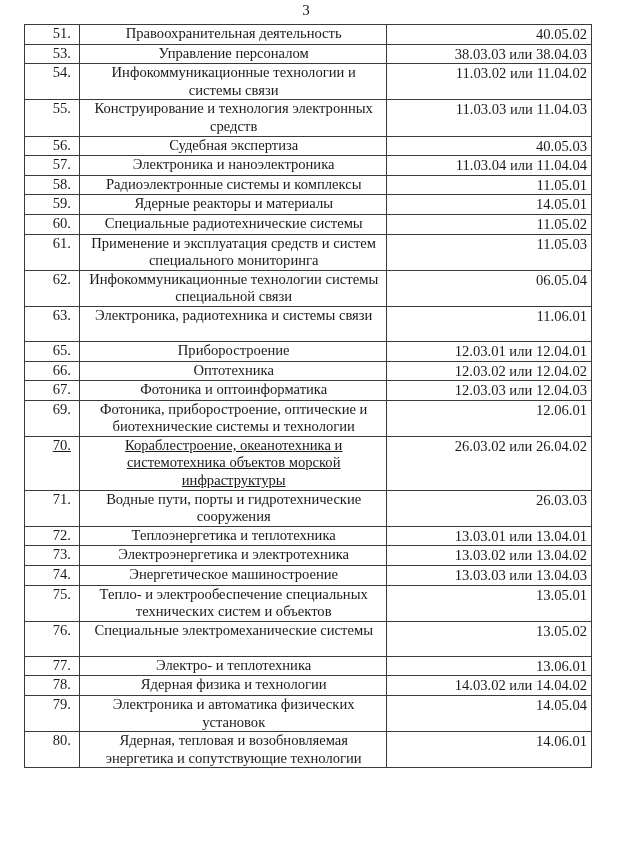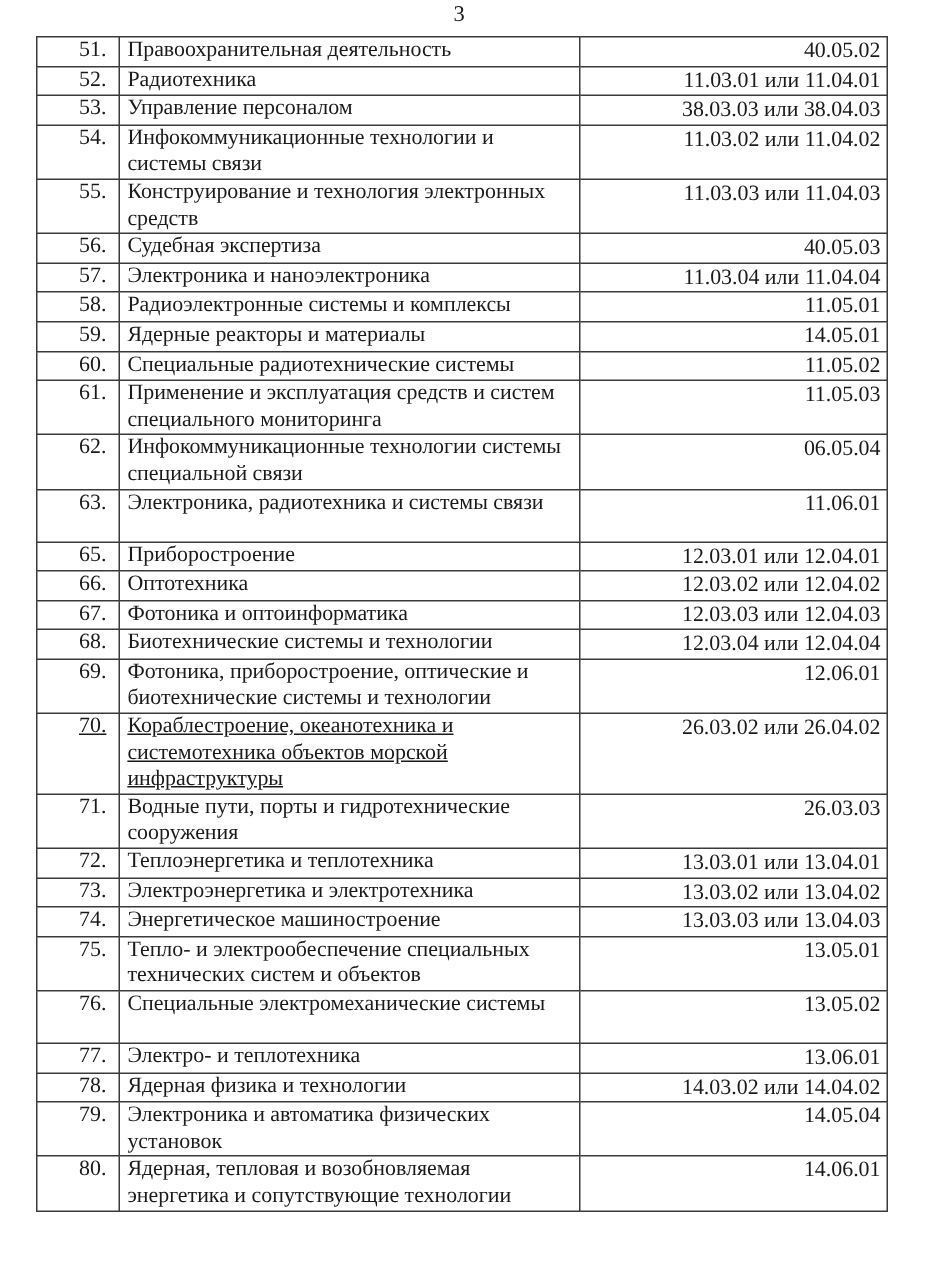--- a/index.html
+++ b/index.html
@@ -40,21 +40,21 @@
     }
     td.num {
       width: 55px;
       text-align: right;
       padding-right: 8px !important;
       box-sizing: border-box;
       margin-top: 36px;
     }
     td.name {
       width: 308px;
-      text-align: left;
+      text-align: center;
       padding-left: 5px !important;
       box-sizing: border-box;
     }
     td.code {
       width: 205px;
       text-align: right;
       box-sizing: border-box;
     }
     tr.single td { height: 18px; }
     tr.double td { height: 35px; }
@@ -67,25 +67,20 @@
 <div class="page-number">3</div>
 
 <table class="doc-table">
   <tbody id="table-body">
       <tr class="single">
         <td class="num">51.</td>
         <td class="name">Правоохранительная деятельность</td>
         <td class="code"><span>40.05.02</span></td>
       </tr>
       <tr class="single">
-        <td class="num">52.</td>
-        <td class="name">Радиотехника</td>
-        <td class="code"><span>11.03.01 или 11.04.01</span></td>
-      </tr>
-      <tr class="single">
         <td class="num">53.</td>
         <td class="name">Управление персоналом</td>
         <td class="code"><span>38.03.03 или 38.04.03</span></td>
       </tr>
       <tr class="double">
         <td class="num">54.</td>
         <td class="name">Инфокоммуникационные технологии и системы связи</td>
         <td class="code"><span>11.03.02 или 11.04.02</span></td>
       </tr>
       <tr class="double">
@@ -140,25 +135,20 @@
       </tr>
       <tr class="single">
         <td class="num">66.</td>
         <td class="name">Оптотехника</td>
         <td class="code"><span>12.03.02 или 12.04.02</span></td>
       </tr>
       <tr class="single">
         <td class="num">67.</td>
         <td class="name">Фотоника и оптоинформатика</td>
         <td class="code"><span>12.03.03 или 12.04.03</span></td>
-      </tr>
-      <tr class="single">
-        <td class="num">68.</td>
-        <td class="name">Биотехнические системы и технологии</td>
-        <td class="code"><span>12.03.04 или 12.04.04</span></td>
       </tr>
       <tr class="double">
         <td class="num">69.</td>
         <td class="name">Фотоника, приборостроение, оптические и биотехнические системы и технологии</td>
         <td class="code"><span>12.06.01</span></td>
       </tr>
       <tr class="triple">
         <td class="num">70.</td>
         <td class="name">Кораблестроение, океанотехника и системотехника объектов морской инфраструктуры</td>
         <td class="code"><span>26.03.02 или 26.04.02</span></td>

